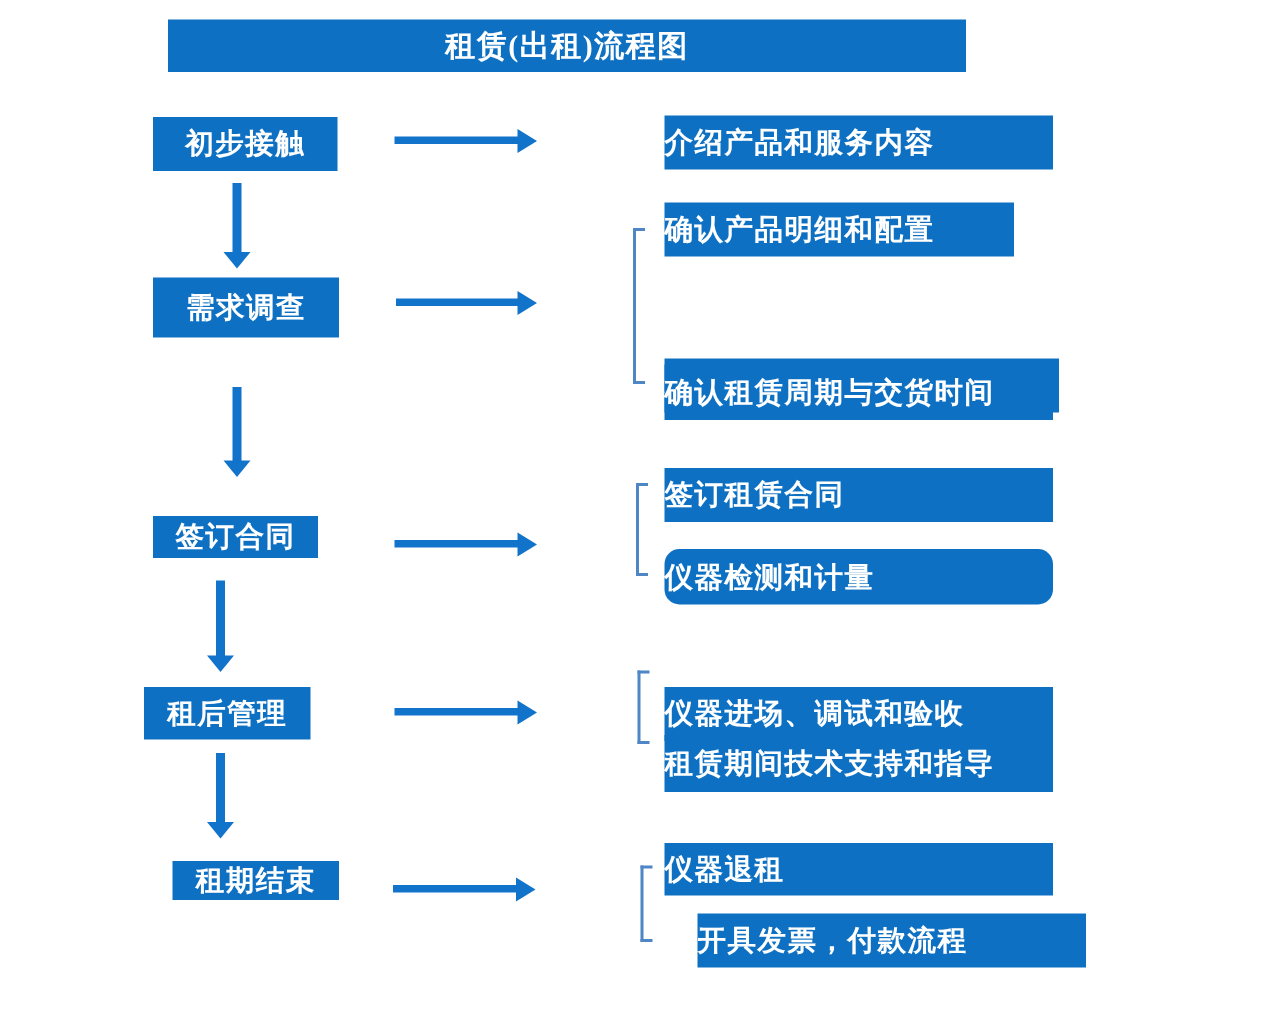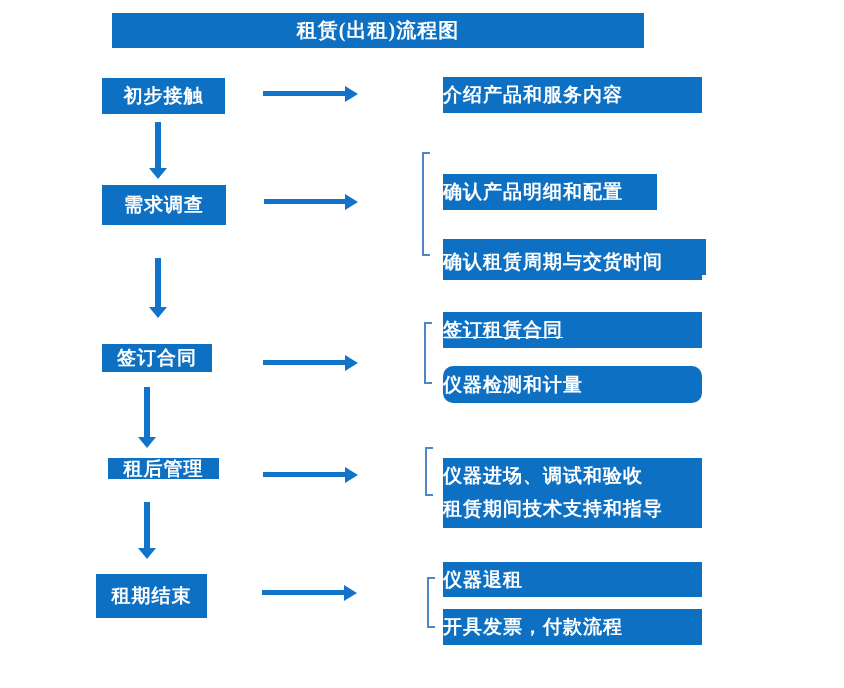--- a/index.html
+++ b/index.html
@@ -94,22 +94,22 @@
 </head>
 <body>
 
 <div id="canvas">
 
   <div class="box title-bar" style="left:99px; top:13px; width:532px; height:35px;margin-left:13px;">租赁(出租)流程图</div>
 
   <div class="box left-box" style="left:102px; top:78px; width:123px; height:36px;">初步接触</div>
   <div class="box left-box" style="left:102px; top:185px; width:124px; height:40px;">需求调查</div>
   <div class="box left-box" style="left:102px; top:344px; width:110px; height:28px;">签订合同</div>
-  <div class="box left-box" style="left:108px; top:458px; width:111px; height:21px;">租后管理</div>
-  <div class="box left-box" style="left:96px; top:574px; width:111px; height:44px;">租期结束</div>
+  <div class="box left-box" style="left:96px; top:458px; width:111px; height:35px;">租后管理</div>
+  <div class="box left-box" style="left:115px; top:574px; width:111px; height:26px;">租期结束</div>
 
   <div class="v-arrow" style="left:149px; top:122px; height:57px;">
     <div class="shaft"></div>
     <div class="head"></div>
   </div>
   <div class="v-arrow" style="left:149px; top:258px; height:60px;">
     <div class="shaft"></div>
     <div class="head"></div>
   </div>
   <div class="v-arrow" style="left:138px; top:387px; height:61px;">
@@ -142,26 +142,26 @@
     <div class="head"></div>
   </div>
 
   <div class="bracket" style="left:422px; top:152px; height:104px;"></div>
   <div class="bracket" style="left:424px; top:322px; height:62px;"></div>
   <div class="bracket" style="left:425px; top:447px; height:49px;"></div>
   <div class="bracket" style="left:427px; top:577px; height:51px;"></div>
 
   <div class="box right-box" style="left:443px; top:77px; width:259px; height:36px;">介绍产品和服务内容</div>
 
-  <div class="box right-box" style="left:443px; top:135px; width:214px; height:36px;margin-top:39px;">确认产品明细和配置</div>
+  <div class="box right-box" style="left:443px; top:135px; width:233px; height:36px;">确认产品明细和配置</div>
   <div class="box right-box" style="left:443px; top:202px; width:263px; height:36px;margin-top:37px;">租赁报价</div>
   <div class="box right-box" style="left:443px; top:243px; width:259px; height:37px;">确认租赁周期与交货时间</div>
 
-  <div class="box right-box" style="left:443px; top:312px; width:259px; height:36px;text-decoration:underline;">签订租赁合同</div>
+  <div class="box right-box" style="left:443px; top:312px; width:259px; height:36px;">签订租赁合同</div>
   <div class="box right-box" style="left:443px; top:366px; width:259px; height:37px;border-radius:10px;">仪器检测和计量</div>
 
   <div class="box right-box" style="left:443px; top:422px; width:259px; height:36px;margin-top:36px;">仪器进场、调试和验收</div>
   <div class="box right-box" style="left:443px; top:490px; width:259px; height:38px;">租赁期间技术支持和指导</div>
 
   <div class="box right-box" style="left:443px; top:562px; width:259px; height:35px;">仪器退租</div>
-  <div class="box right-box" style="left:443px; top:609px; width:259px; height:36px;">开具发票，付款流程</div>
+  <div class="box right-box" style="left:465px; top:609px; width:259px; height:36px;">开具发票，付款流程</div>
 
 </div>
 
 </body></html>

